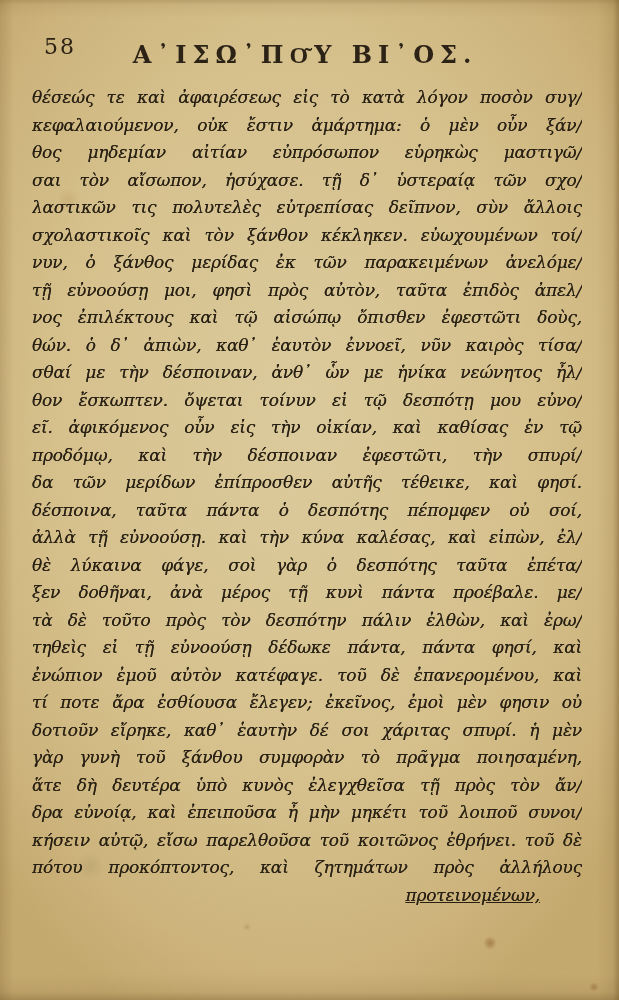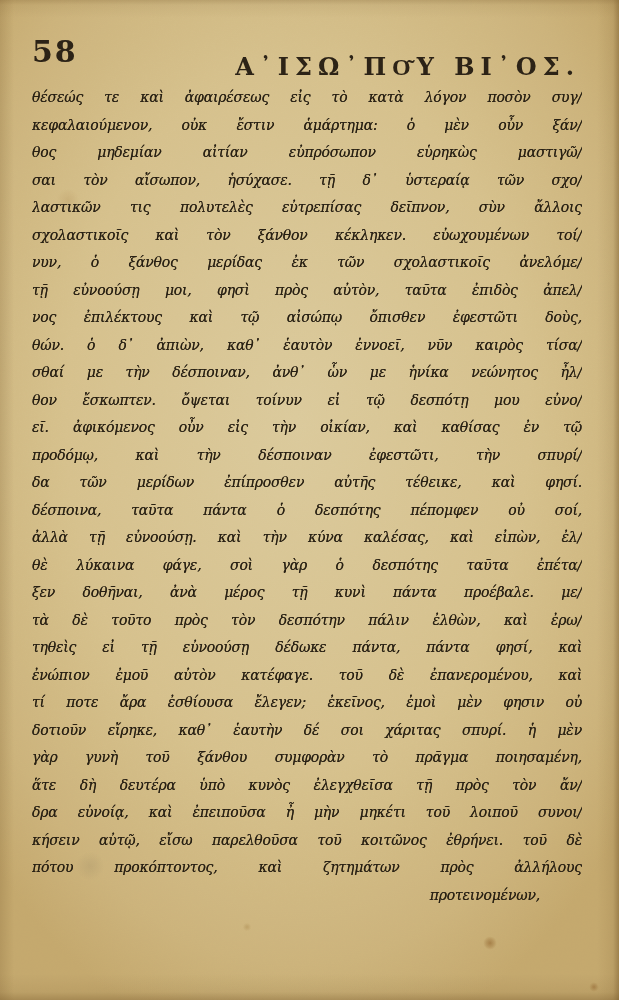--- a/index.html
+++ b/index.html
@@ -18,78 +18,78 @@
       radial-gradient(circle 18px at 90px 866px, rgba(120,105,80,0.15) 0%, rgba(120,105,80,0) 80%),
       linear-gradient(to left, rgba(110,80,35,0.45) 0px, rgba(110,80,35,0.12) 6px, rgba(110,80,35,0) 22px),
       linear-gradient(to top, rgba(110,80,35,0.35) 0px, rgba(110,80,35,0.1) 8px, rgba(110,80,35,0) 26px),
       linear-gradient(to bottom, rgba(110,80,35,0.25) 0px, rgba(110,80,35,0.08) 5px, rgba(110,80,35,0) 18px),
       linear-gradient(to right, rgba(110,80,35,0.2) 0px, rgba(110,80,35,0) 14px),
       radial-gradient(ellipse 420px 640px at 48% 42%, #dccb9d 0%, #d7c28e 55%, #cdb47c 85%, #c5a96e 100%);
   }
   .grain { position: absolute; inset: 0; opacity: 0.5; pointer-events: none; }
   .pagenum {
     position: absolute;
-    left: 32px; top: 34px;
-    font-size: 30px;
+    left: 44px; top: 34px;
+    font-size: 22px;
     color: #2a2115;
     letter-spacing: 2px;
-    font-weight: bold;
   }
   .title {
     position: absolute;
-    left: 30px; top: 52px;
+    left: 30px; top: 40px;
     width: 550px;
-    text-align: right;
+    text-align: center;
     font-size: 24px;
     font-weight: bold;
     letter-spacing: 6px;
     color: #2a2115;
     white-space: nowrap;
   }
   .textblock {
     position: absolute;
     left: 32px; top: 84px;
     width: 550px;
     color: #261e12;
     font-style: italic;
     text-shadow: 0 0 0.5px rgba(38,30,18,0.85);
   }
   .line {
     height: 27.5px;
     line-height: 27.5px;
-    font-size: 14px;
+    font-size: 17px;
     letter-spacing: -0.2px;
     overflow: hidden;
     text-align: justify;
     text-align-last: justify;
     white-space: nowrap;
   }
   .line.last {
     text-align: center;
     text-align-last: right;
     padding-right: 42px;
+    text-decoration: underline;
   }
 </style>
 </head>
 <body>
 
 <div class="page">
 
   <span class="pagenum">58</span>
 
   <span class="title">Α᾽ΙΣΩ᾽ΠΟ͂Υ ΒΙ᾽ΟΣ.</span>
 
   <div class="textblock" id="textblock">
       <div class="line">θέσεώς τε καὶ ἀφαιρέσεως εἰς τὸ κατὰ λόγον ποσὸν συγ/</div>
       <div class="line">κεφαλαιούμενον, οὐκ ἔστιν ἁμάρτημα: ὁ μὲν οὖν ξάν/</div>
       <div class="line">θος μηδεμίαν αἰτίαν εὐπρόσωπον εὑρηκὼς μαστιγῶ/</div>
       <div class="line">σαι τὸν αἴσωπον, ἡσύχασε. τῇ δ᾽ ὑστεραίᾳ τῶν σχο/</div>
       <div class="line">λαστικῶν τις πολυτελὲς εὐτρεπίσας δεῖπνον, σὺν ἄλλοις</div>
       <div class="line">σχολαστικοῖς καὶ τὸν ξάνθον κέκληκεν. εὐωχουμένων τοί/</div>
-      <div class="line">νυν, ὁ ξάνθος μερίδας ἐκ τῶν σχολαστικοῖς ἀνελόμε/</div>
+      <div class="line">νυν, ὁ ξάνθος μερίδας ἐκ τῶν παρακειμένων ἀνελόμε/</div>
       <div class="line">τῇ εὐνοούσῃ μοι, φησὶ πρὸς αὐτὸν, ταῦτα ἐπιδὸς ἀπελ/</div>
       <div class="line">νος ἐπιλέκτους καὶ τῷ αἰσώπῳ ὄπισθεν ἐφεστῶτι δοὺς,</div>
       <div class="line">θών. ὁ δ᾽ ἀπιὼν, καθ᾽ ἑαυτὸν ἐννοεῖ, νῦν καιρὸς τίσα/</div>
       <div class="line">σθαί με τὴν δέσποιναν, ἀνθ᾽ ὧν με ἡνίκα νεώνητος ἦλ/</div>
       <div class="line">θον ἔσκωπτεν. ὄψεται τοίνυν εἰ τῷ δεσπότῃ μου εὐνο/</div>
       <div class="line">εῖ. ἀφικόμενος οὖν εἰς τὴν οἰκίαν, καὶ καθίσας ἐν τῷ</div>
       <div class="line">προδόμῳ, καὶ τὴν δέσποιναν ἐφεστῶτι, τὴν σπυρί/</div>
       <div class="line">δα τῶν μερίδων ἐπίπροσθεν αὐτῆς τέθεικε, καὶ φησί.</div>
       <div class="line">δέσποινα, ταῦτα πάντα ὁ δεσπότης πέπομφεν οὐ σοί,</div>
       <div class="line">ἀλλὰ τῇ εὐνοούσῃ. καὶ τὴν κύνα καλέσας, καὶ εἰπὼν, ἐλ/</div>

